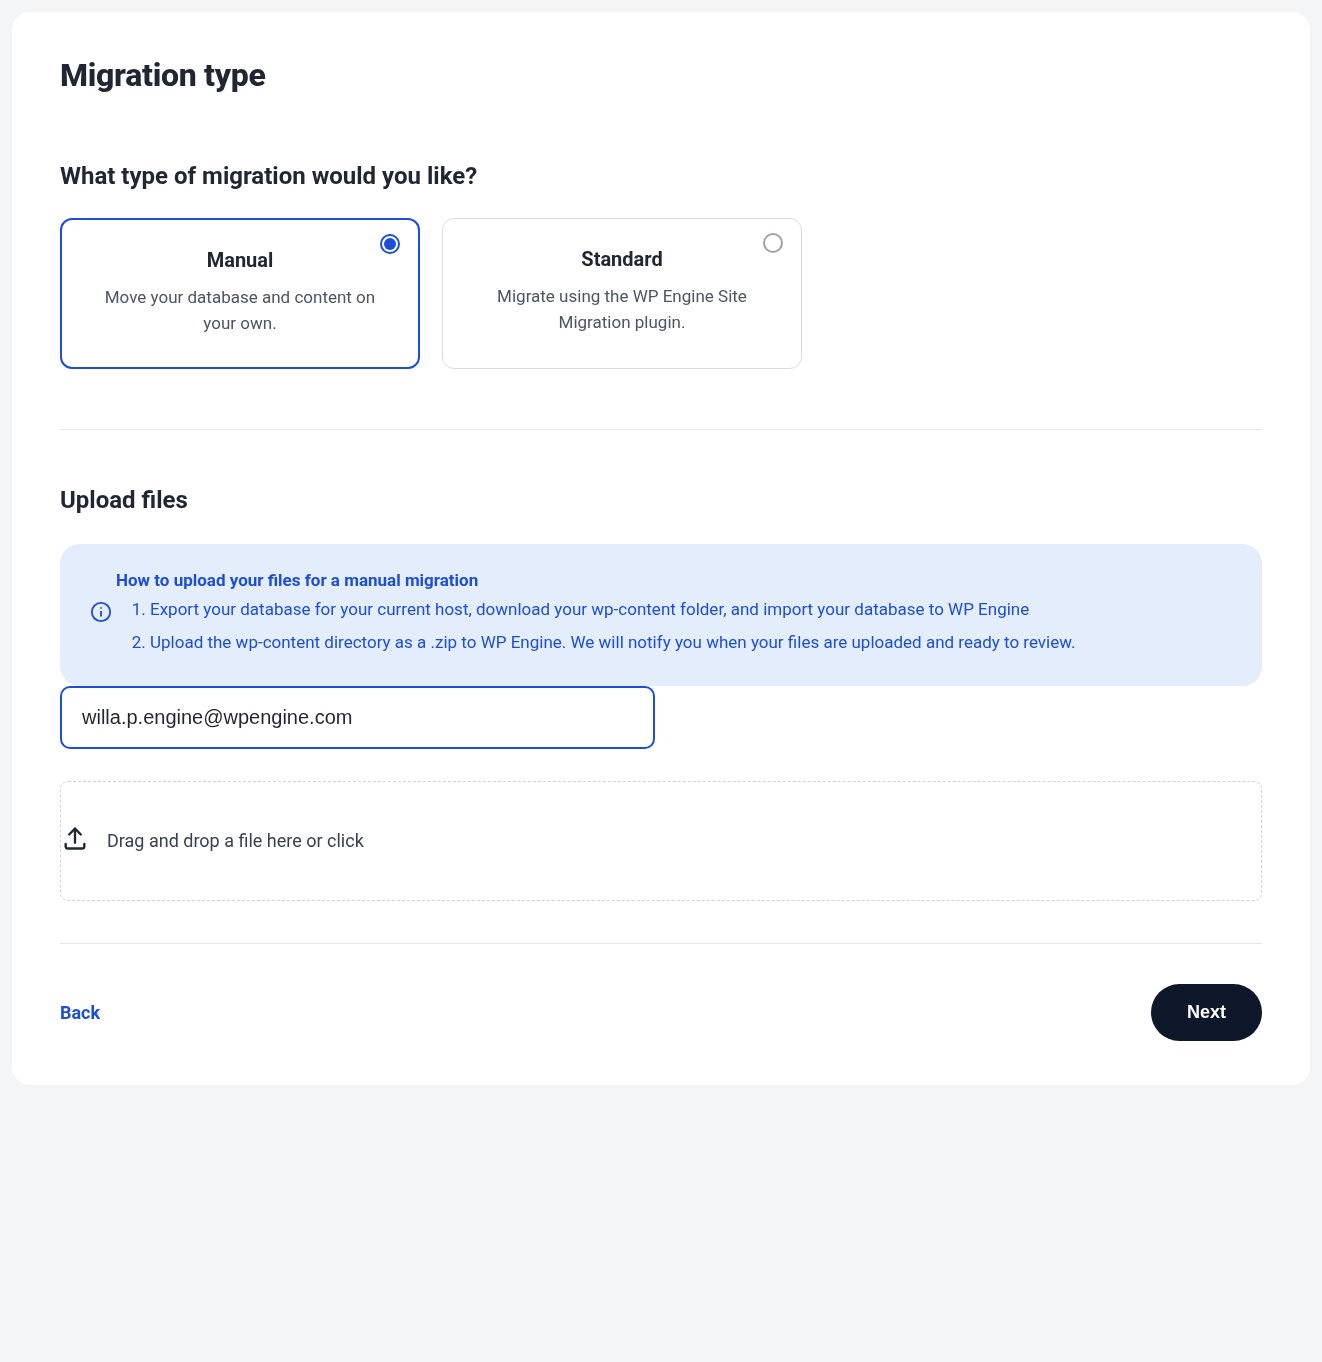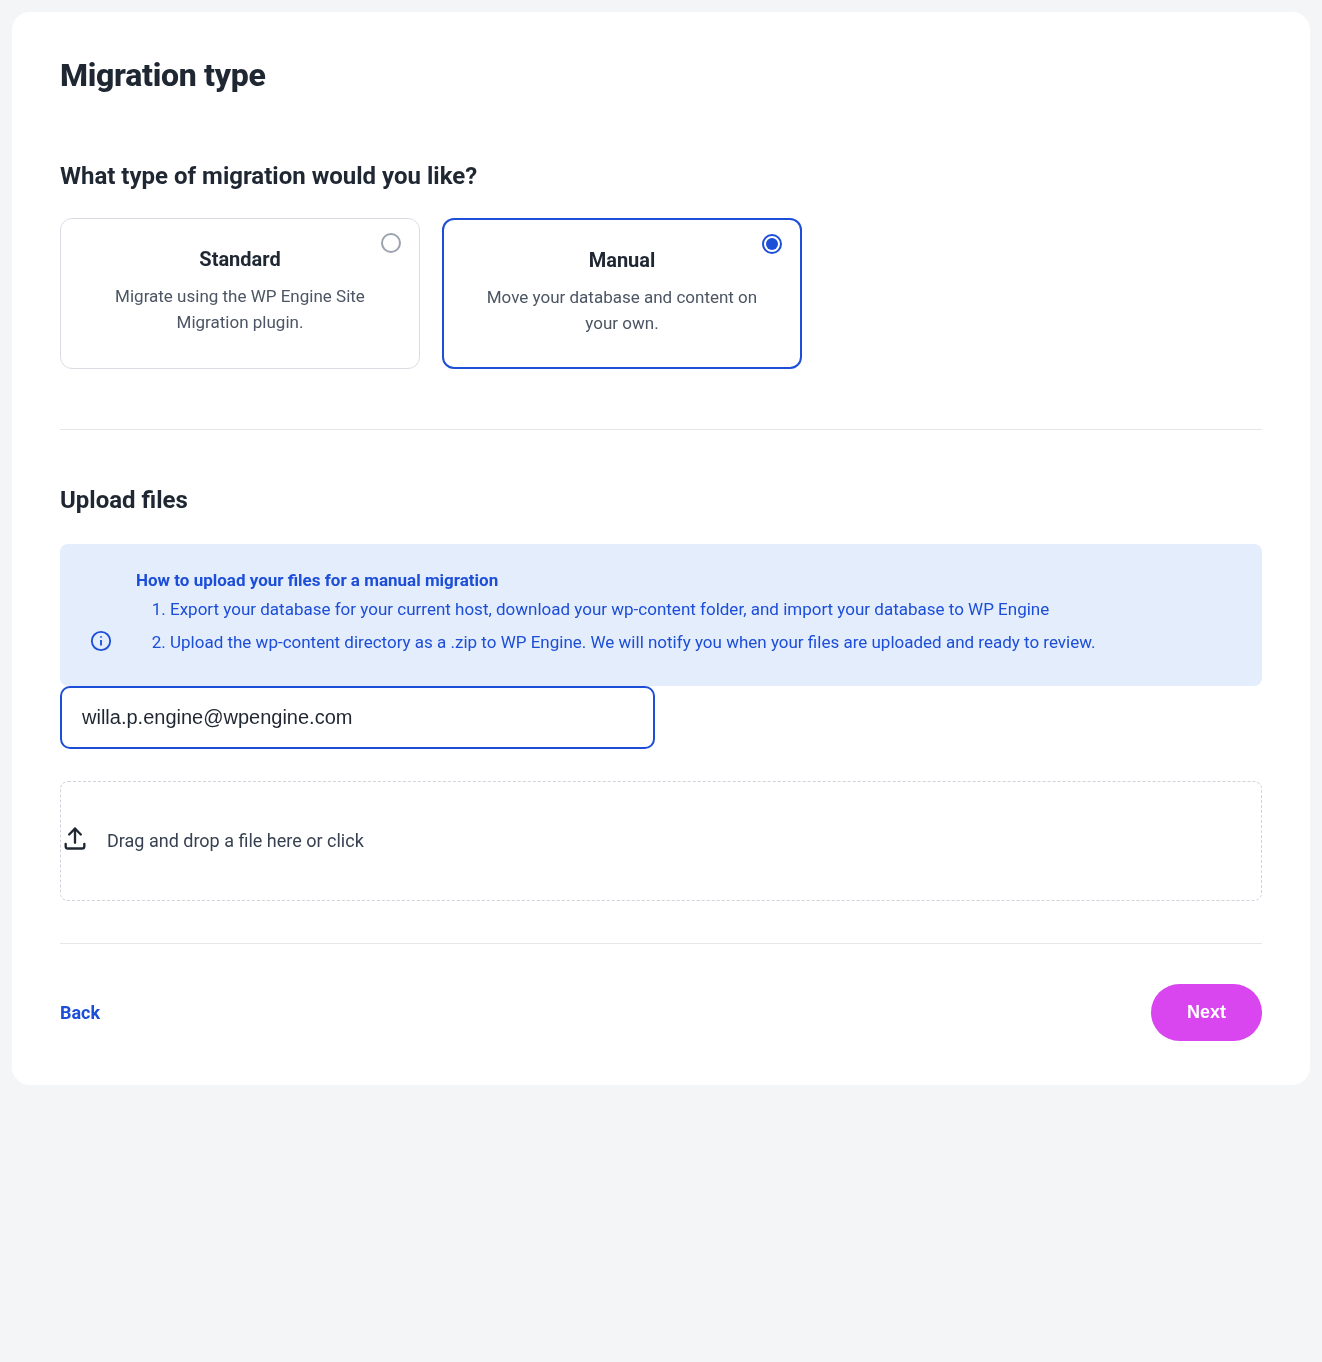--- a/index.html
+++ b/index.html
@@ -91,25 +91,25 @@
   }
   .section-heading {
     font-size: 24px;
     font-weight: 700;
     color: #1f2733;
     margin-top: 56px;
     margin-bottom: 30px;
   }
   .info-box {
     background: #e3edfb;
-    border-radius: 8px;
+    border-radius: 20px;
     padding: 26px 30px 30px 30px;
     display: flex;
-    gap: 24px;
-    align-items: flex-end;
+    gap: 4px;
+    align-items: center;
   }
   .info-icon {
     flex: 0 0 auto;
     color: #1d4ed8;
     margin-top: 2px;
   }
   .info-content {
     flex: 1;
   }
   .info-title {
@@ -172,56 +172,56 @@
     margin-top: 40px;
   }
   .back-link {
     font-size: 18px;
     font-weight: 700;
     color: #1d4ed8;
     cursor: pointer;
     text-decoration: none;
   }
   .next-button {
-    background: #d946ef;
+    background: #0f172a;
     color: #ffffff;
     font-size: 18px;
     font-weight: 700;
     border: none;
     border-radius: 9999px;
     padding: 18px 36px;
     cursor: pointer;
   }
 </style>
 </head>
 <body>
 
 <div class="page">
   <div class="card">
 
     <h1 class="page-title">Migration type</h1>
 
     <div class="section-question">What type of migration would you like?</div>
 
     <div class="options">
+
+      <div class="option-card selected">
+        <div class="radio-circle selected">
+          <div class="dot"></div>
+        </div>
+        <div class="option-title">Manual</div>
+        <div class="option-desc">Move your database and content on your own.</div>
+      </div>
 
       <div class="option-card">
         <div class="radio-circle">
           
         </div>
         <div class="option-title">Standard</div>
         <div class="option-desc">Migrate using the WP Engine Site Migration plugin.</div>
-      </div>
-
-      <div class="option-card selected">
-        <div class="radio-circle selected">
-          <div class="dot"></div>
-        </div>
-        <div class="option-title">Manual</div>
-        <div class="option-desc">Move your database and content on your own.</div>
       </div>
 
     </div>
 
     <div class="divider"></div>
 
     <div class="section-heading">Upload files</div>
 
     <div class="info-box">
       <span class="info-icon">

